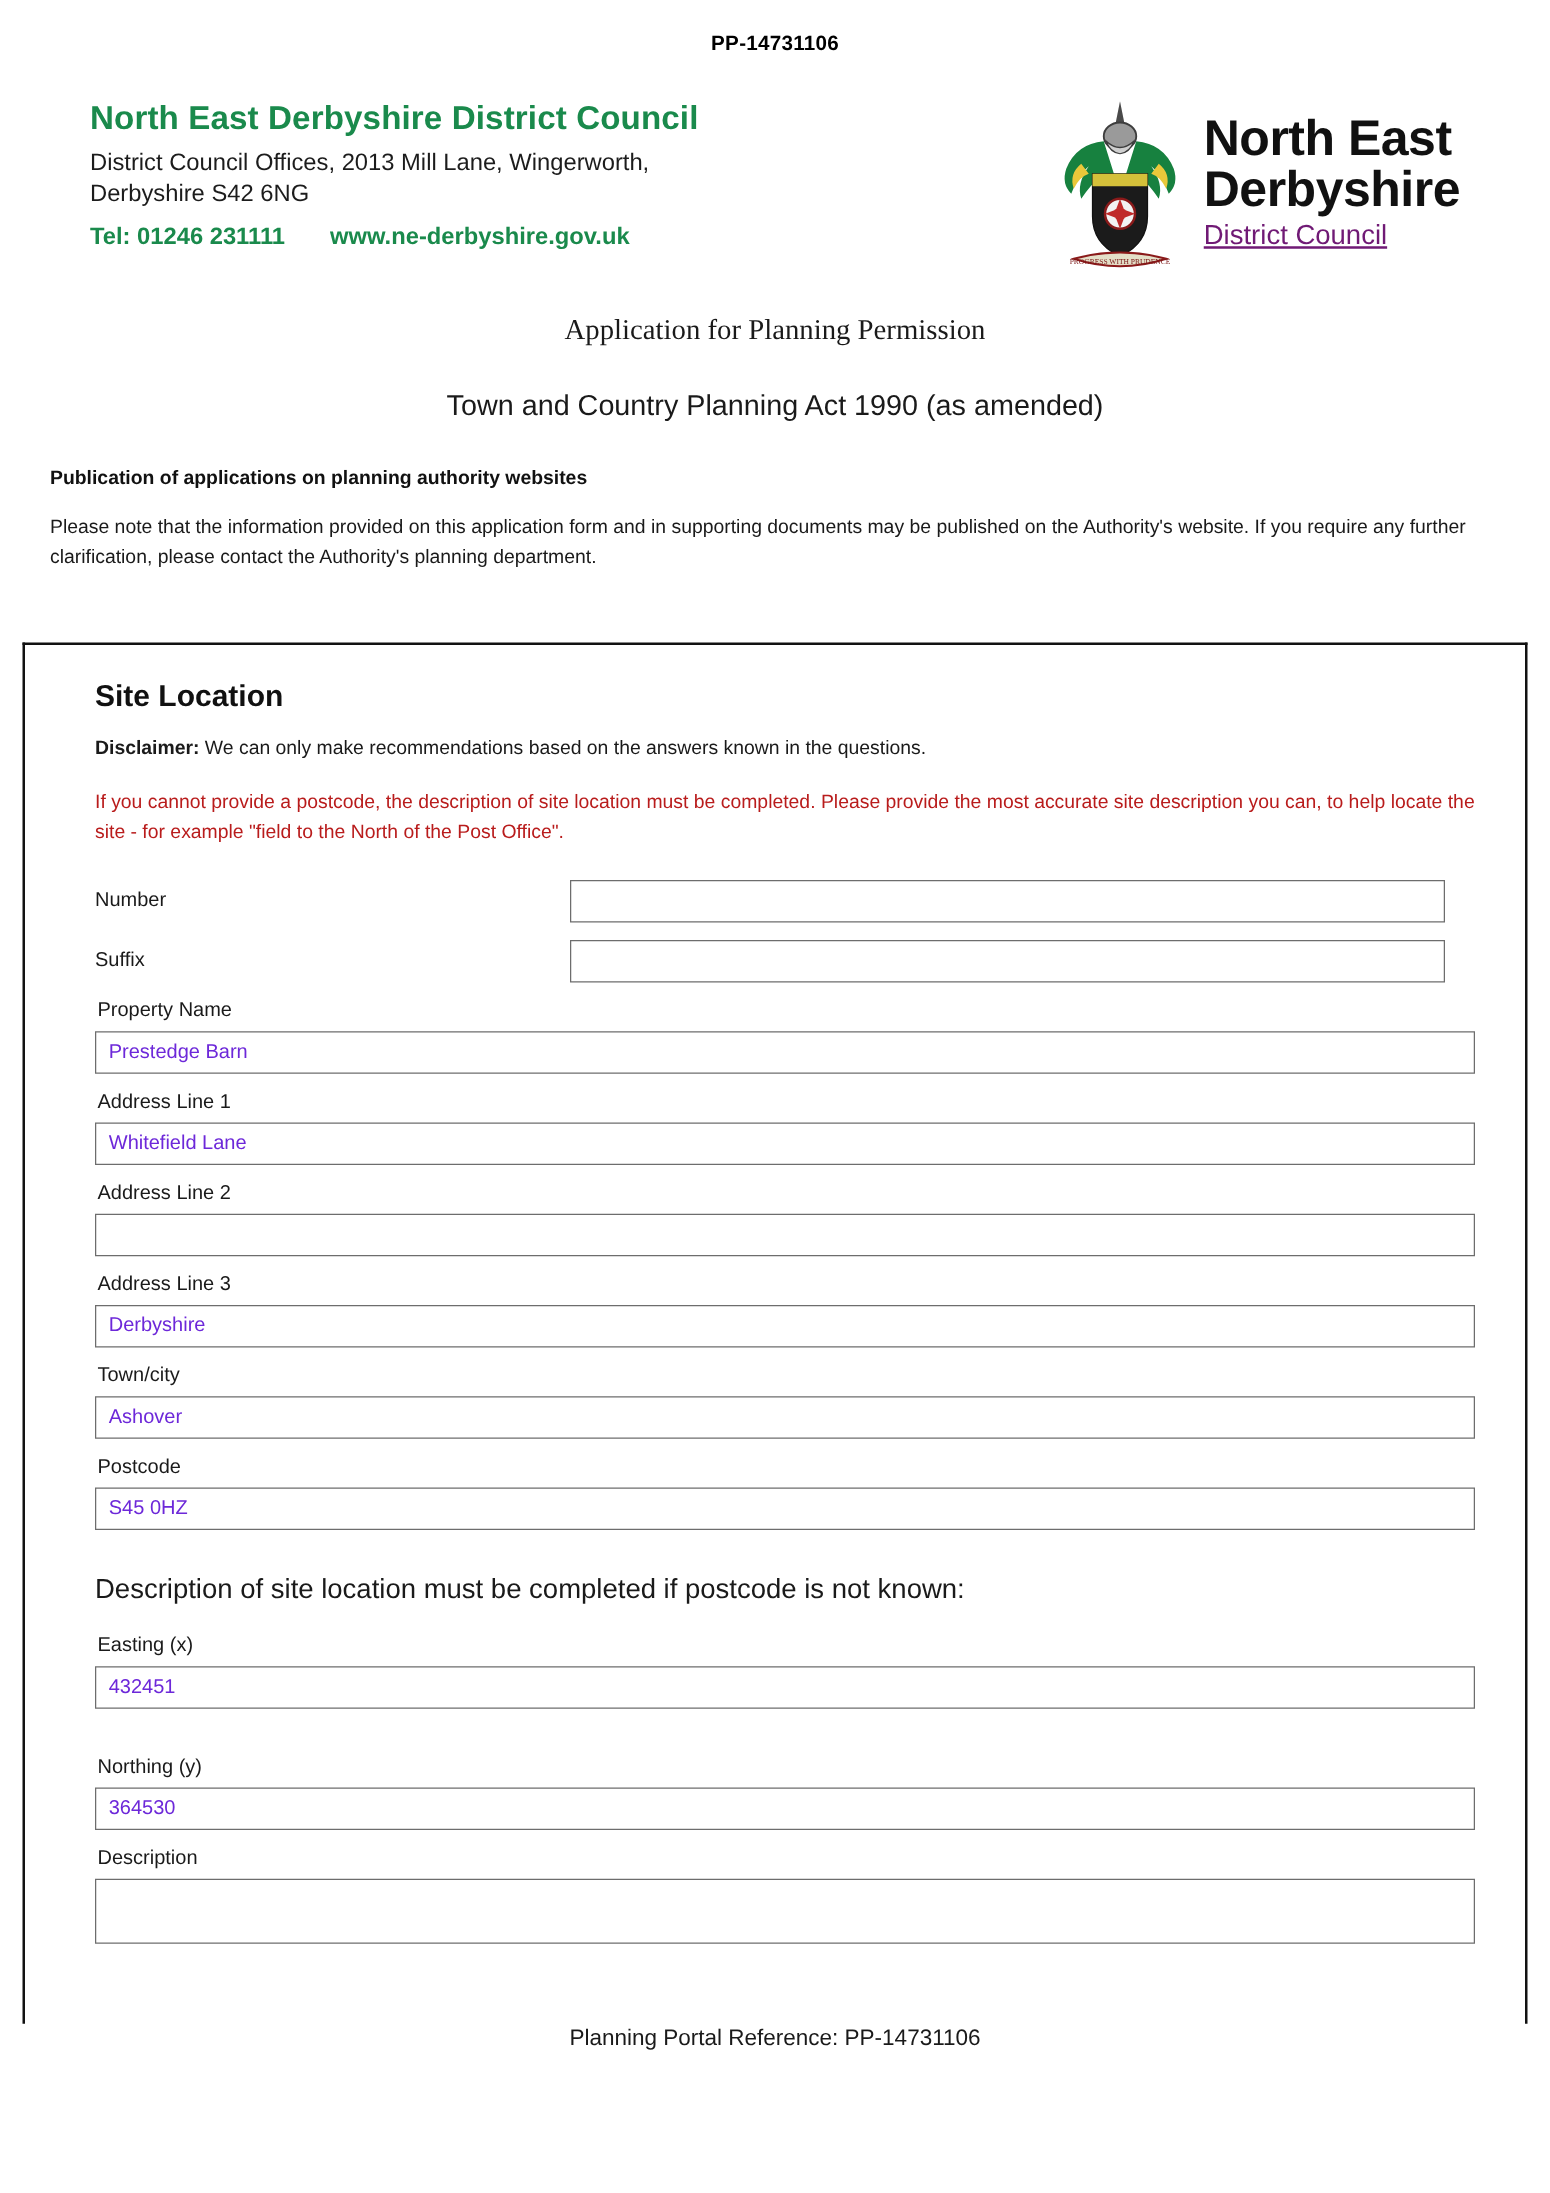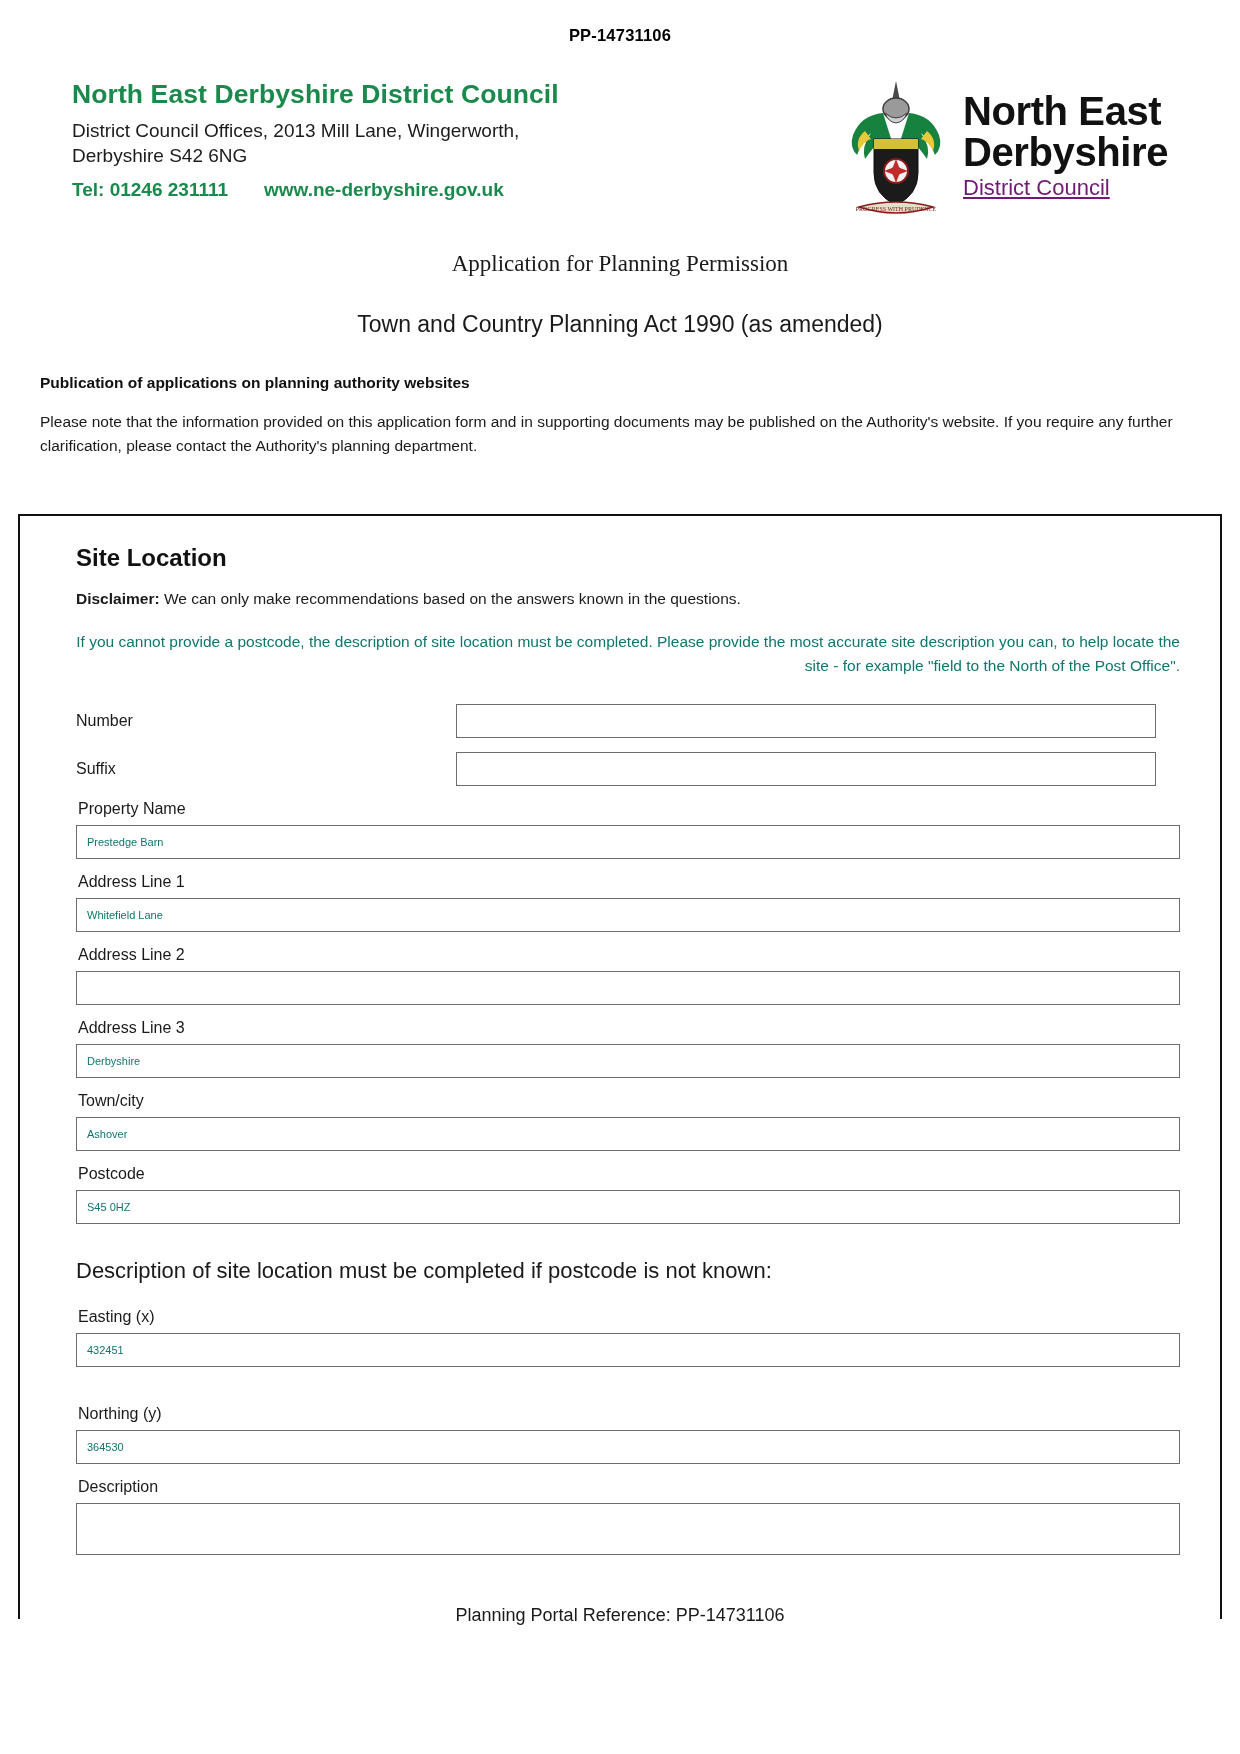--- a/index.html
+++ b/index.html
@@ -141,22 +141,21 @@
   .disclaimer {
     font-size: 15.5px;
     margin: 0 0 22px 0;
     color: #1a1a1a;
   }
   .disclaimer b { font-weight: bold; margin-top: 12px; }
   .para {
     font-size: 15.5px;
     line-height: 1.55;
     margin: 12px 0 26px 0;
-    color: #0f766e;
-    text-align: right;
+    color: #b91c1c;
   }
 
   
   .row-inline {
     display: flex;
     align-items: center;
     margin-bottom: 14px;
   }
   .row-inline .lbl {
     width: 380px;
@@ -173,22 +172,22 @@
     color: #1a1a1a;
     margin: 6px 0 7px 2px;
   }
   .input {
     border: 1px solid #6d6d6d;
     height: 34px;
     box-sizing: border-box;
     display: flex;
     align-items: center;
     padding: 0 10px;
-    font-size: 11px;
-    color: #0f766e;
+    font-size: 16px;
+    color: #6d28d9;
     background: #fff;
     width: 100%;
   }
   .block { margin-bottom: 14px; }
 
   .section-heading {
     font-size: 22px;
     color: #1a1a1a;
     margin: 34px 0 18px 0;
   }
@@ -207,21 +206,21 @@
     height: 52px;
     box-sizing: border-box;
     background: #fff;
     width: 100%;
   }
 
   .footer {
     position: absolute;
     left: 0;
     right: 0;
-    bottom: 66px;
+    bottom: 51px;
     text-align: center;
     font-size: 18px;
     color: #1a1a1a;
   }
 </style>
 </head>
 <body>
 
 <div class="page">
 

